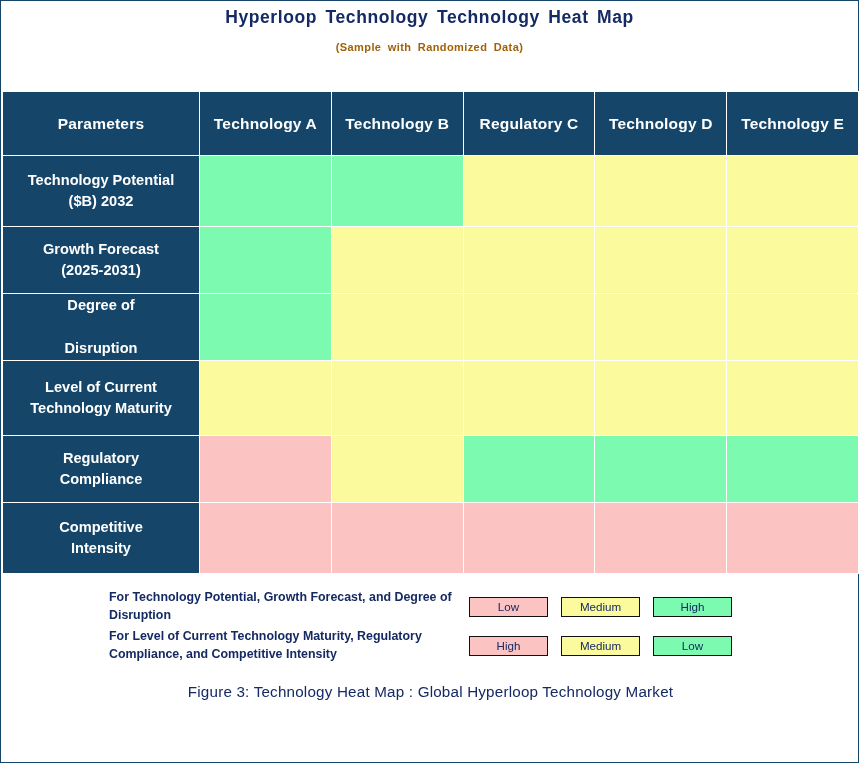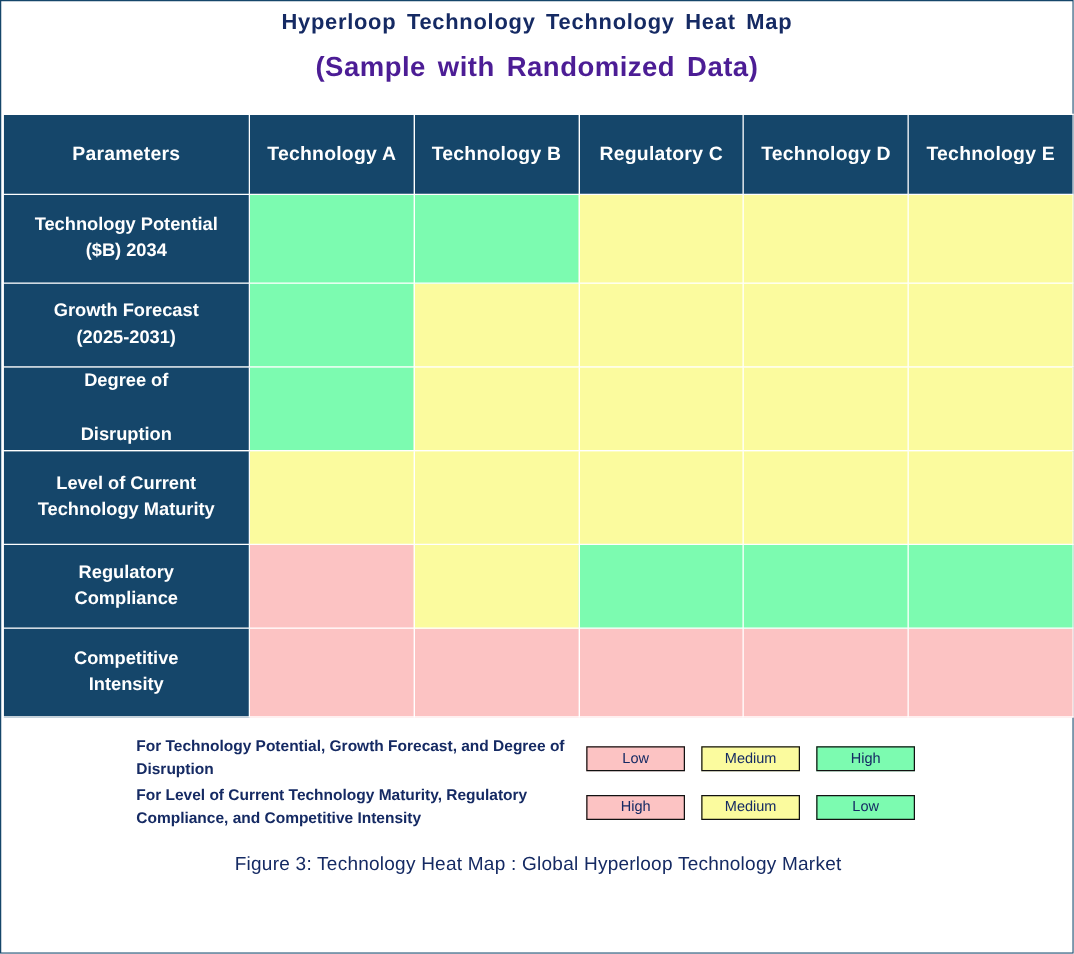--- a/index.html
+++ b/index.html
@@ -32,23 +32,23 @@
   .main-title {
     font-size: 17.5px;
     font-weight: bold;
     color: #152a63;
     letter-spacing: 0.6px;
     word-spacing: 3px;
     line-height: 1.25;
     margin: 0;
   }
   .sub-title {
-    font-size: 22px;
-    font-weight: bold;
-    color: #4c1d95;
+    font-size: 11px;
+    font-weight: bold;
+    color: #a16207;
     letter-spacing: 0.4px;
     word-spacing: 3px;
     margin: 0;
     padding-top: 12px;
   }
   
   .heatmap-wrap {
     position: absolute;
     left: 1px;
     top: 90px;
@@ -168,21 +168,21 @@
           <th class="col-head">Technology B</th>
           <th class="col-head">Regulatory C</th>
           <th class="col-head">Technology D</th>
           <th class="col-head">Technology E</th>
         </tr>
       </thead>
       <tbody>
         <tr class="r1">
           <td class="row-head">
             <span>Technology Potential</span><br>
-            <span>($B) 2034</span>
+            <span>($B) 2032</span>
           </td>
           <td class="cell" style="background: rgb(124, 251, 176);"></td>
           <td class="cell" style="background: rgb(124, 251, 176);"></td>
           <td class="cell" style="background: rgb(251, 251, 158);"></td>
           <td class="cell" style="background: rgb(251, 251, 158);"></td>
           <td class="cell" style="background: rgb(251, 251, 158);"></td>
         </tr>
         <tr class="r2">
           <td class="row-head">
             <span>Growth Forecast</span><br>

